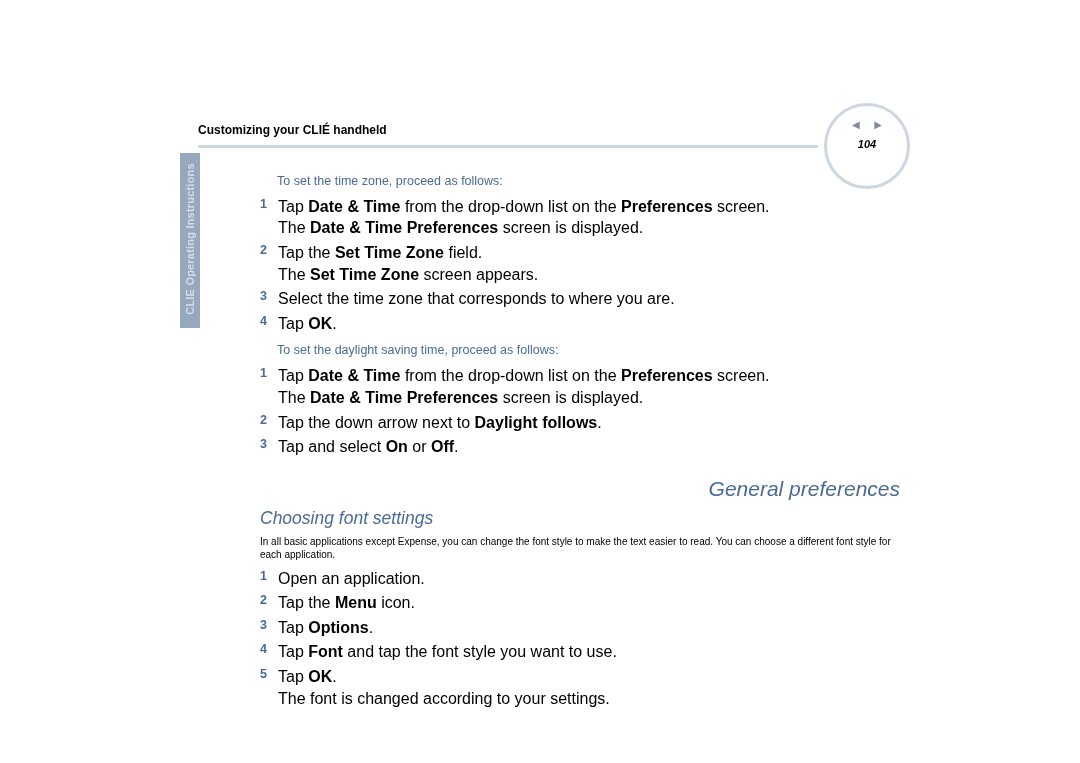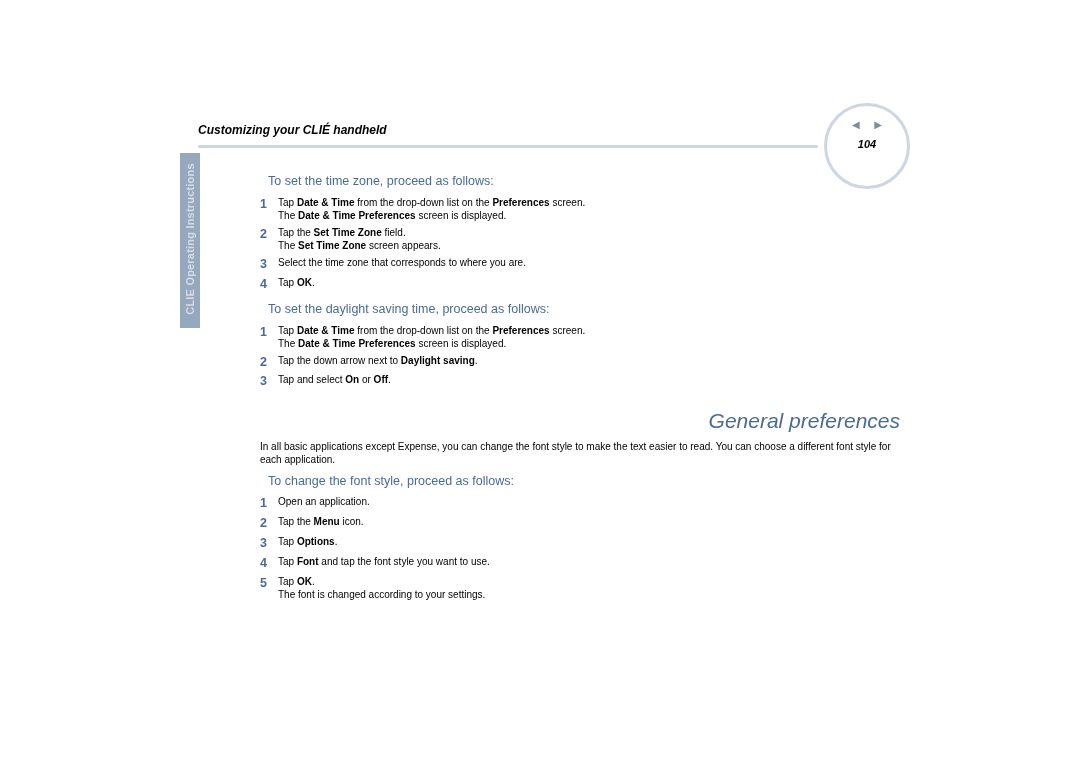--- a/index.html
+++ b/index.html
@@ -17,21 +17,20 @@
     top: 113px;
     width: 720px;
     height: 600px;
   }
   .header-title {
     position: absolute;
     top: 10px;
     left: 18px;
     font-size: 12px;
     font-weight: bold;
-    font-style: italic;
     color: #000;
   }
   .header-rule {
     position: absolute;
     top: 32px;
     left: 18px;
     width: 620px;
     height: 3px;
     background: #ced6df;
     border-radius: 2px;
@@ -106,37 +105,37 @@
   .h2 {
     color: #4a6b95;
     font-style: italic;
     font-size: 17.5px;
     font-weight: 500;
     margin: 0 0 4px 0;
   }
   .lead {
     color: #4a6b95;
     font-size: 12.5px;
-    margin: 2px 0 6px 8px;
+    margin: 2px 0 6px 17px;
   }
   .step-row {
     display: flex;
     margin-bottom: 3px;
   }
   .step-num {
     width: 18px;
     flex-shrink: 0;
     color: #4a6b95;
     font-weight: bold;
     font-size: 12.5px;
   }
   .step-text {
     flex: 1;
     color: #000;
-    font-size: 10px;
+    font-size: 16px;
   }
   .para {
     margin: 2px 0 6px 0;
     font-size: 10px;
   }
   .section-gap { height: 14px; }
   b { font-weight: bold; }
 </style>
 </head>
 <body>
@@ -194,36 +193,36 @@
       <div class="step-num">1</div>
       <div class="step-text">
         <span>Tap </span><b>Date &amp; Time</b><span> from the drop-down list on the </span><b>Preferences</b><span> screen.</span><br>
         <span>The </span><b>Date &amp; Time Preferences</b><span> screen is displayed.</span>
       </div>
     </div>
 
     <div class="step-row">
       <div class="step-num">2</div>
       <div class="step-text">
-        <span>Tap the down arrow next to </span><b>Daylight saving</b><span>.</span>
+        <span>Tap the down arrow next to </span><b>Daylight follows</b><span>.</span>
       </div>
     </div>
 
     <div class="step-row">
       <div class="step-num">3</div>
       <div class="step-text">
         <span>Tap and select </span><b>On</b><span> or </span><b>Off</b><span>.</span>
       </div>
     </div>
 
     <div class="section-gap"></div>
 
     <div class="h1">General preferences</div>
+    <div class="h2">Choosing font settings</div>
     <div class="para">In all basic applications except Expense, you can change the font style to make the text easier to read. You can choose a different font style for each application.</div>
-    <div class="lead">To change the font style, proceed as follows:</div>
 
     <div class="step-row">
       <div class="step-num">1</div>
       <div class="step-text">Open an application.</div>
     </div>
 
     <div class="step-row">
       <div class="step-num">2</div>
       <div class="step-text">
         <span>Tap the </span><b>Menu</b><span> icon.</span>

